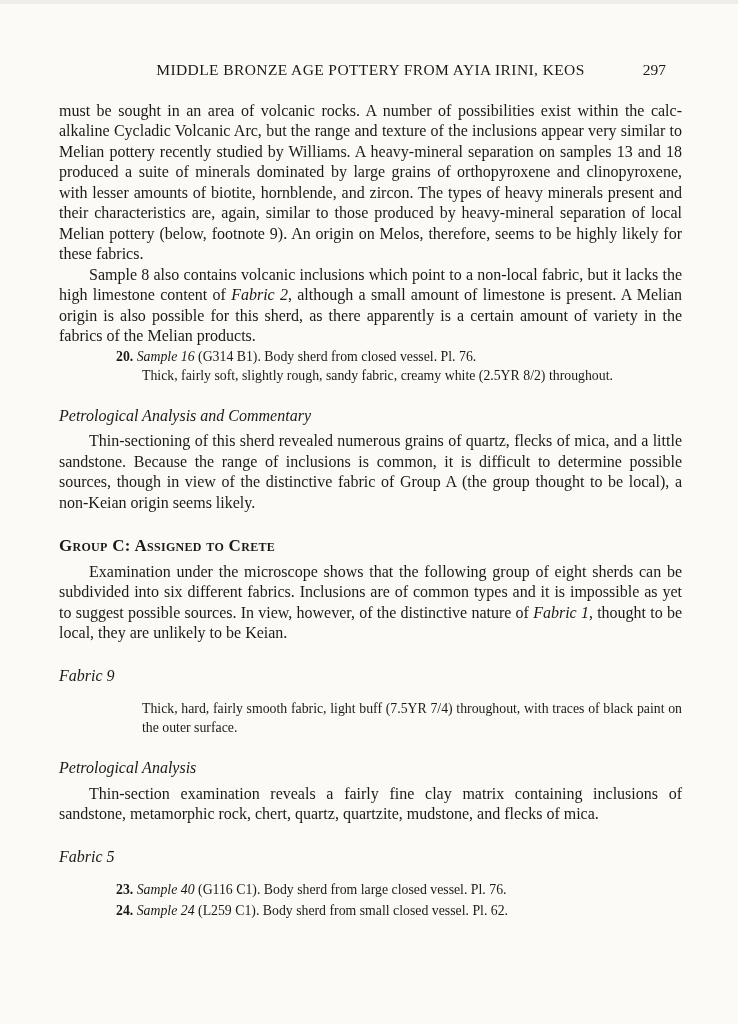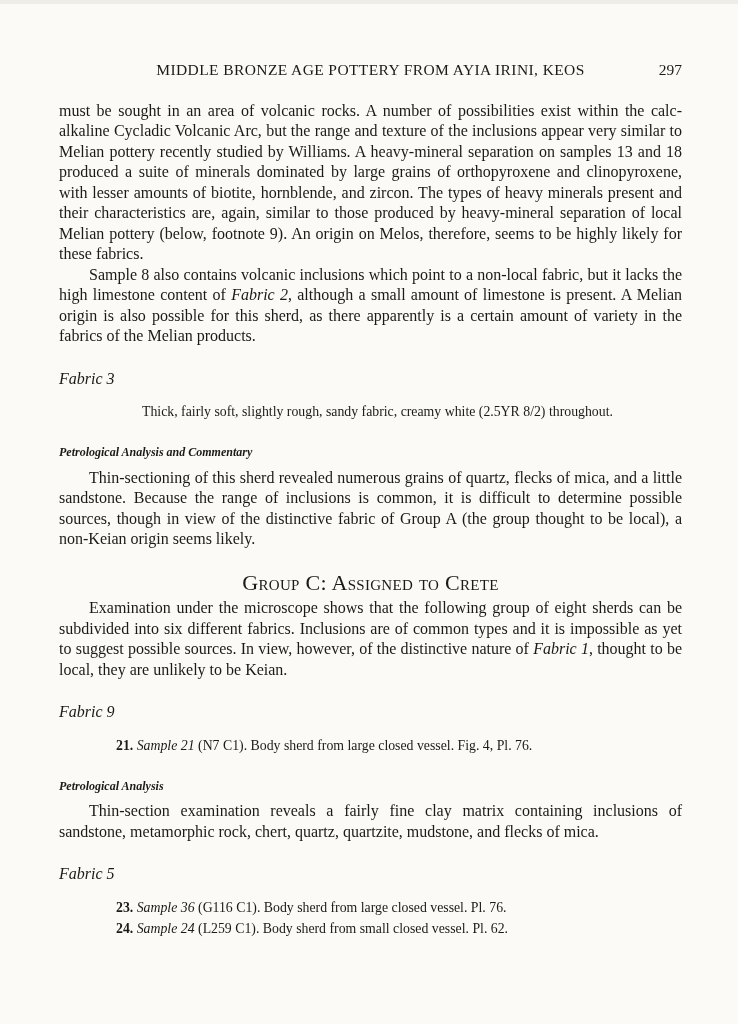--- a/index.html
+++ b/index.html
@@ -21,45 +21,44 @@
     text-align: center;
     margin-bottom: 20px;
   }
   .running-title {
     font-size: 15.5px;
     letter-spacing: 0.4px;
     display: inline-block;
   }
   .page-number {
     position: absolute;
-    right: 0;
+    right: 16px;
     top: 0;
     font-size: 15.5px;
   }
   .body-para { text-align: justify; }
   .indent { text-indent: 30px; }
   .fabric-heading {
     font-style: italic;
     font-weight: normal;
     font-size: 16px;
     margin: 22px 0 13px 0;
   }
   .petro-heading {
     font-style: italic;
-    font-weight: bold;
-    font-size: 12px;
+    font-weight: normal;
+    font-size: 16px;
     margin: 21px 0 5px 0;
   }
   .section-heading {
-    font-weight: normal;
+    font-weight: bold;
     font-variant: small-caps;
-    font-size: 22px;
+    font-size: 17px;
     letter-spacing: 0.3px;
     margin: 23px 0 5px 0;
-    text-align: center;
   }
   .entry {
     margin-left: 57px;
     font-size: 13.8px;
     line-height: 19px;
     text-align: justify;
     margin-bottom: 2px;
   }
   .entry-head {
     padding-left: 26px;
@@ -78,48 +77,48 @@
 
   <header class="page-header">
     <div class="running-title">MIDDLE BRONZE AGE POTTERY FROM AYIA IRINI, KEOS</div>
     <div class="page-number">297</div>
   </header>
 
   <p class="body-para">must be sought in an area of volcanic rocks. A number of possibilities exist within the calc-alkaline Cycladic Volcanic Arc, but the range and texture of the inclusions appear very similar to Melian pottery recently studied by Williams. A heavy-mineral separation on samples 13 and 18 produced a suite of minerals dominated by large grains of orthopyroxene and clinopyroxene, with lesser amounts of biotite, hornblende, and zircon. The types of heavy minerals present and their characteristics are, again, similar to those produced by heavy-mineral separation of local Melian pottery (below, footnote 9). An origin on Melos, therefore, seems to be highly likely for these fabrics.</p>
 
   <p class="body-para indent"><span>Sample 8 also contains volcanic inclusions which point to a non-local fabric, but it lacks the high limestone content of </span><i>Fabric 2</i><span>, although a small amount of limestone is present. A Melian origin is also possible for this sherd, as there apparently is a certain amount of variety in the fabrics of the Melian products.</span></p>
 
-  <h3 class="fabric-heading">Fabric 3</h3>
 
   <div class="entry">
+    <p class="entry-head"><b class="entry-num">20.</b> <i>Sample 16</i> <span>(G314 B1). Body sherd from closed vessel. Pl. 76.</span></p>
     <p class="entry-desc">Thick, fairly soft, slightly rough, sandy fabric, creamy white (2.5YR 8/2) throughout.</p>
   </div>
 
   <h3 class="petro-heading">Petrological Analysis and Commentary</h3>
 
   <p class="body-para indent">Thin-sectioning of this sherd revealed numerous grains of quartz, flecks of mica, and a little sandstone. Because the range of inclusions is common, it is difficult to determine possible sources, though in view of the distinctive fabric of Group A (the group thought to be local), a non-Keian origin seems likely.</p>
 
   <h2 class="section-heading">Group C: Assigned to Crete</h2>
 
   <p class="body-para indent"><span>Examination under the microscope shows that the following group of eight sherds can be subdivided into six different fabrics. Inclusions are of common types and it is impossible as yet to suggest possible sources. In view, however, of the distinctive nature of </span><i>Fabric 1</i><span>, thought to be local, they are unlikely to be Keian.</span></p>
 
   <h3 class="fabric-heading">Fabric 9</h3>
 
   <div class="entry">
-    <p class="entry-head"><b class="entry-num">21.</b> <i>Sample 21</i> <span>(N7 C1). Body sherd from large closed vessel. Fig. 4, Pl. 76.</span></p>
+    <p class="entry-desc">Thick, hard, fairly smooth fabric, light buff (7.5YR 7/4) throughout, with traces of black paint on the outer surface.</p>
   </div>
 
   <h3 class="petro-heading">Petrological Analysis</h3>
 
   <p class="body-para indent">Thin-section examination reveals a fairly fine clay matrix containing inclusions of sandstone, metamorphic rock, chert, quartz, quartzite, mudstone, and flecks of mica.</p>
 
   <h3 class="fabric-heading">Fabric 5</h3>
 
 
   <div class="entry">
-    <p class="entry-head"><b class="entry-num">23.</b> <i>Sample 36</i> <span>(G116 C1). Body sherd from large closed vessel. Pl. 76.</span></p>
+    <p class="entry-head"><b class="entry-num">23.</b> <i>Sample 40</i> <span>(G116 C1). Body sherd from large closed vessel. Pl. 76.</span></p>
   </div>
 
   <div class="entry">
     <p class="entry-head"><b class="entry-num">24.</b> <i>Sample 24</i> <span>(L259 C1). Body sherd from small closed vessel. Pl. 62.</span></p>
   </div>
 
 </div>
 
 </body></html>

